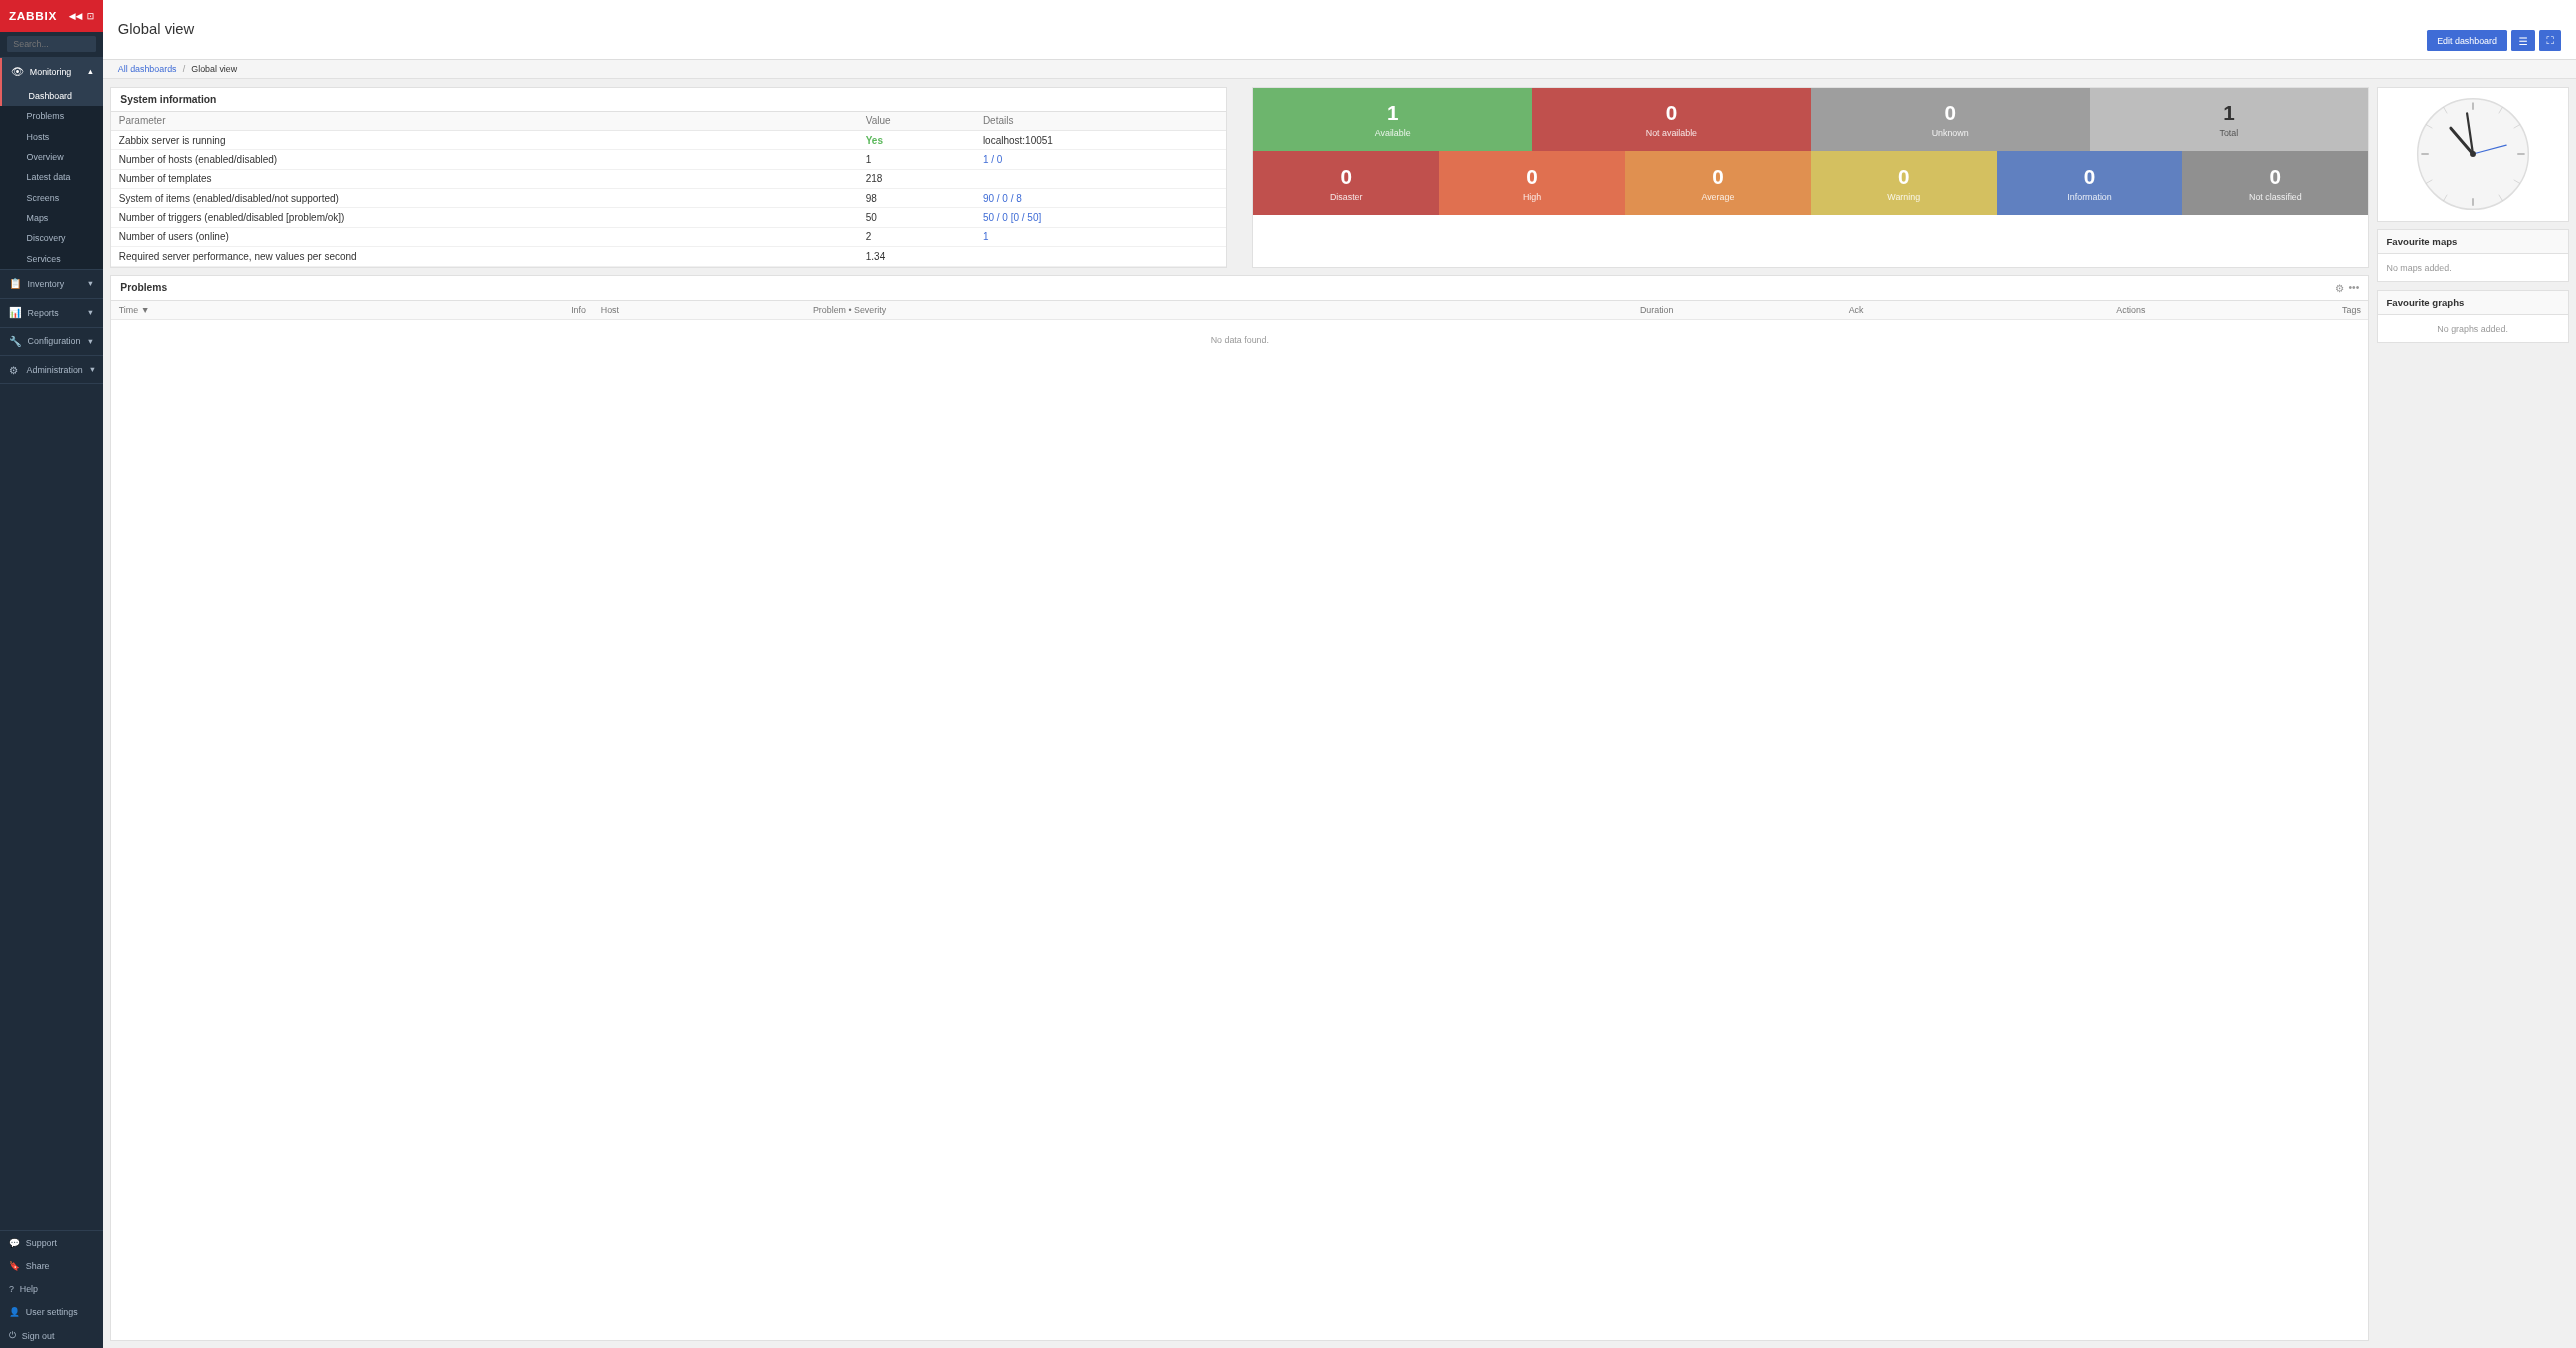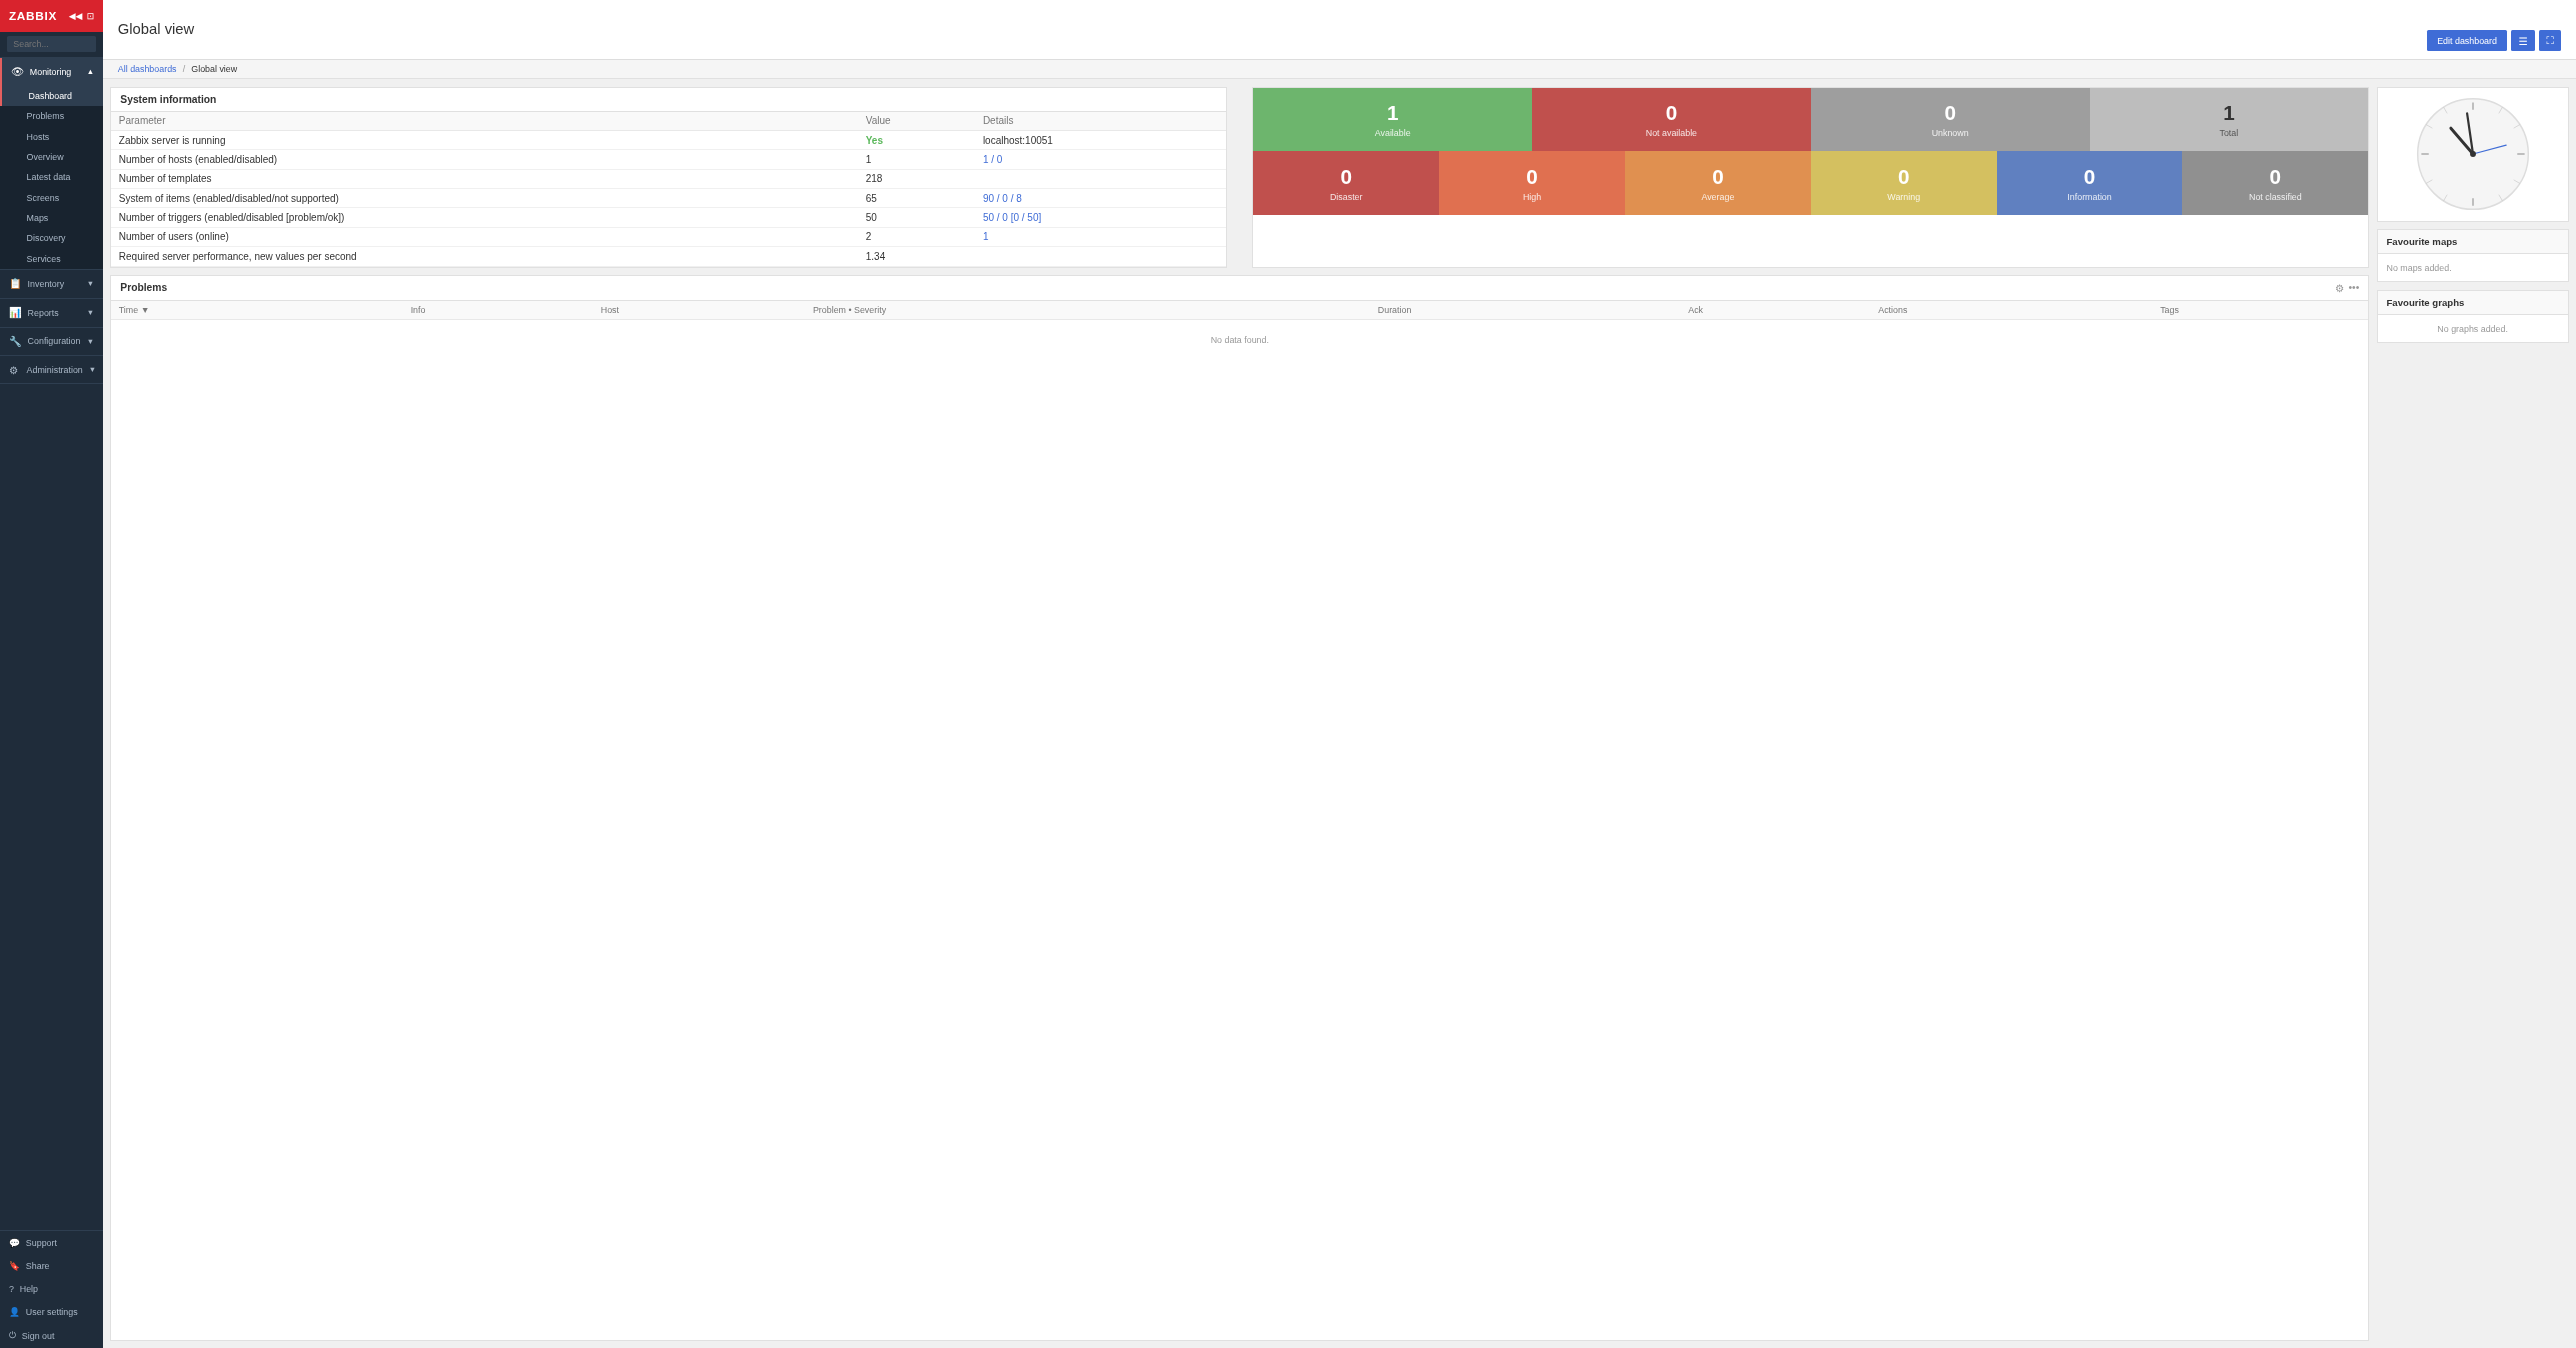--- a/index.html
+++ b/index.html
@@ -262,21 +262,21 @@
       font-weight: bold;
       color: #333;
     }
     #problems-header .icons { display: flex; gap: 4.4px; color: #999; cursor: pointer; font-size: 10.3px; }
     #problems-table {
       width: 100%;
       border-collapse: collapse;
       font-size: 8.9px;
     }
     #problems-table th {
-      text-align: left;
+      text-align: right;
       padding: 4.4px 7.4px;
       color: #777;
       font-weight: normal;
       border-bottom: 0.7px solid #e8e8e8;
       background: #f9f9f9;
     }
     #problems-table th.left { text-align: left; }
     #problems-table .no-data {
       text-align: center;
       padding: 14.8px;
@@ -471,21 +471,21 @@
                   <td>1</td>
                   <td class="val-blue">1 / 0</td>
                 </tr>
                 <tr>
                   <td>Number of templates</td>
                   <td>218</td>
                   <td></td>
                 </tr>
                 <tr>
                   <td>System of items (enabled/disabled/not supported)</td>
-                  <td>65</td>
+                  <td>98</td>
                   <td class="val-blue">90 / 0 / 8</td>
                 </tr>
                 <tr>
                   <td>Number of triggers (enabled/disabled [problem/ok])</td>
                   <td>50</td>
                   <td class="val-blue">50 / 0 [0 / 50]</td>
                 </tr>
                 <tr>
                   <td>Number of users (online)</td>
                   <td>2</td>

